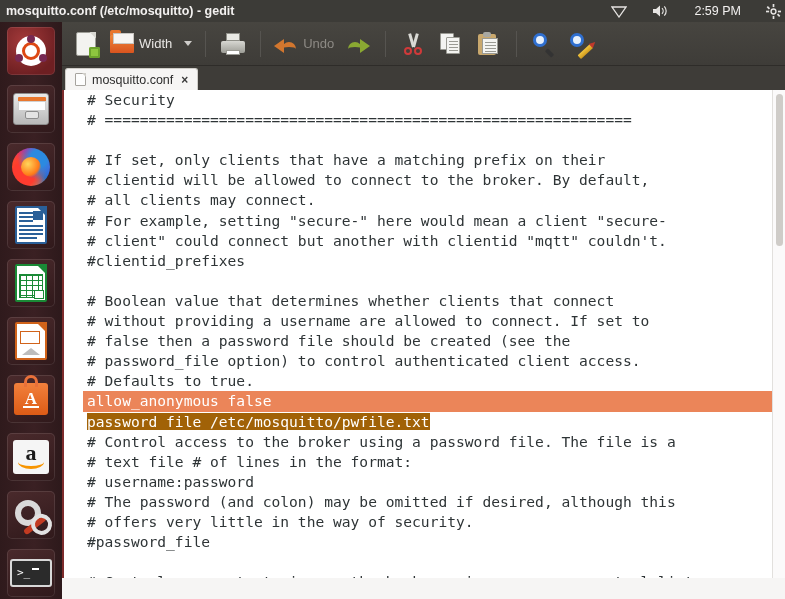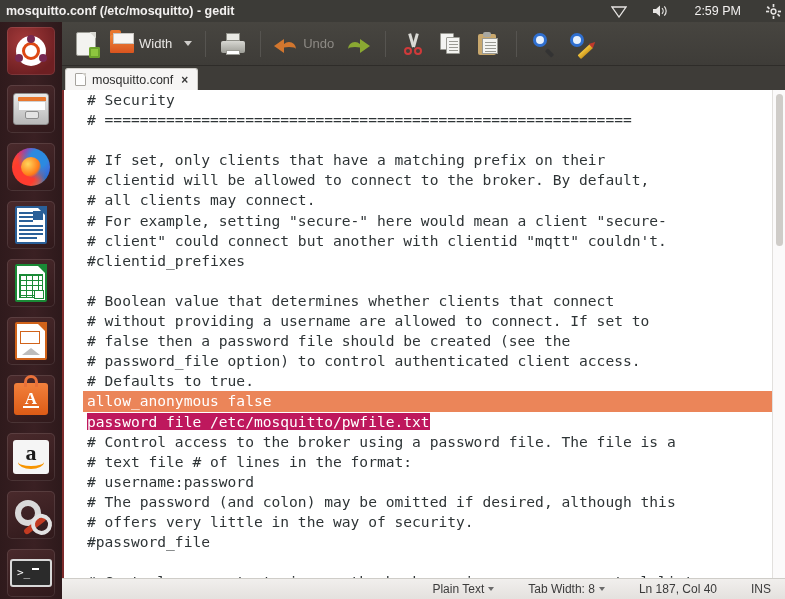--- a/index.html
+++ b/index.html
@@ -232,21 +232,21 @@
     font-family: "DejaVu Sans Mono", monospace;
     font-size: 14.6px; line-height: 20.1px;
     color: #2e3436; white-space: pre; margin-left: 19px;
   }
   .ln { display: block; height: 20.1px; }
   .ln.sel-full {
     background: #eb8559; color: #ffffff;
     width: 719px; margin-left: -4px; padding-left: 4px;
   }
   .ln.sel-part { color: #ffffff; }
-  .ln.sel-part span.hl { background: #be185d; }
+  .ln.sel-part span.hl { background: #a16207; }
 
   .vscroll {
     position: absolute; right: 0; top: 68px; width: 13px; height: 488px;
     background: #fbfafa; border-left: 1px solid #e2e0dd;
   }
   .vthumb {
     position: absolute; left: 3px; top: 4px; width: 7px; height: 152px;
     background: #cfccc8; border-radius: 4px;
   }
 
@@ -482,31 +482,15 @@
     </div>
 
     <div class="editor">
       <div class="code" id="code-root"><span class="ln"># Security</span><span class="ln"># ============================================================</span><span class="ln">&nbsp;</span><span class="ln"># If set, only clients that have a matching prefix on their</span><span class="ln"># clientid will be allowed to connect to the broker. By default,</span><span class="ln"># all clients may connect.</span><span class="ln"># For example, setting "secure-" here would mean a client "secure-</span><span class="ln"># client" could connect but another with clientid "mqtt" couldn't.</span><span class="ln">#clientid_prefixes</span><span class="ln">&nbsp;</span><span class="ln"># Boolean value that determines whether clients that connect</span><span class="ln"># without providing a username are allowed to connect. If set to</span><span class="ln"># false then a password file should be created (see the</span><span class="ln"># password_file option) to control authenticated client access.</span><span class="ln"># Defaults to true.</span><span class="ln sel-full">allow_anonymous false</span><span class="ln sel-part"><span class="hl">password_file /etc/mosquitto/pwfile.txt</span></span><span class="ln"># Control access to the broker using a password file. The file is a</span><span class="ln"># text file # of lines in the format:</span><span class="ln"># username:password</span><span class="ln"># The password (and colon) may be omitted if desired, although this</span><span class="ln"># offers very little in the way of security.</span><span class="ln">#password_file</span><span class="ln">&nbsp;</span><span class="ln"># Control access to topics on the broker using an access control list</span></div>
     </div>
 
     <div class="vscroll">
       <div class="vthumb"></div>
     </div>
 
-    <div class="statusbar">
-      <div class="sb-item">
-        <span>Plain Text</span>
-        <span class="sb-caret"></span>
-      </div>
-      <div class="sb-item">
-        <span>Tab Width: 8</span>
-        <span class="sb-caret"></span>
-      </div>
-      <div class="sb-item">
-        <span>Ln 187, Col 40</span>
-      </div>
-      <div class="sb-item">
-        <span>INS</span>
-      </div>
-    </div>
 
   </div>
 </div>
 
 </body></html>

